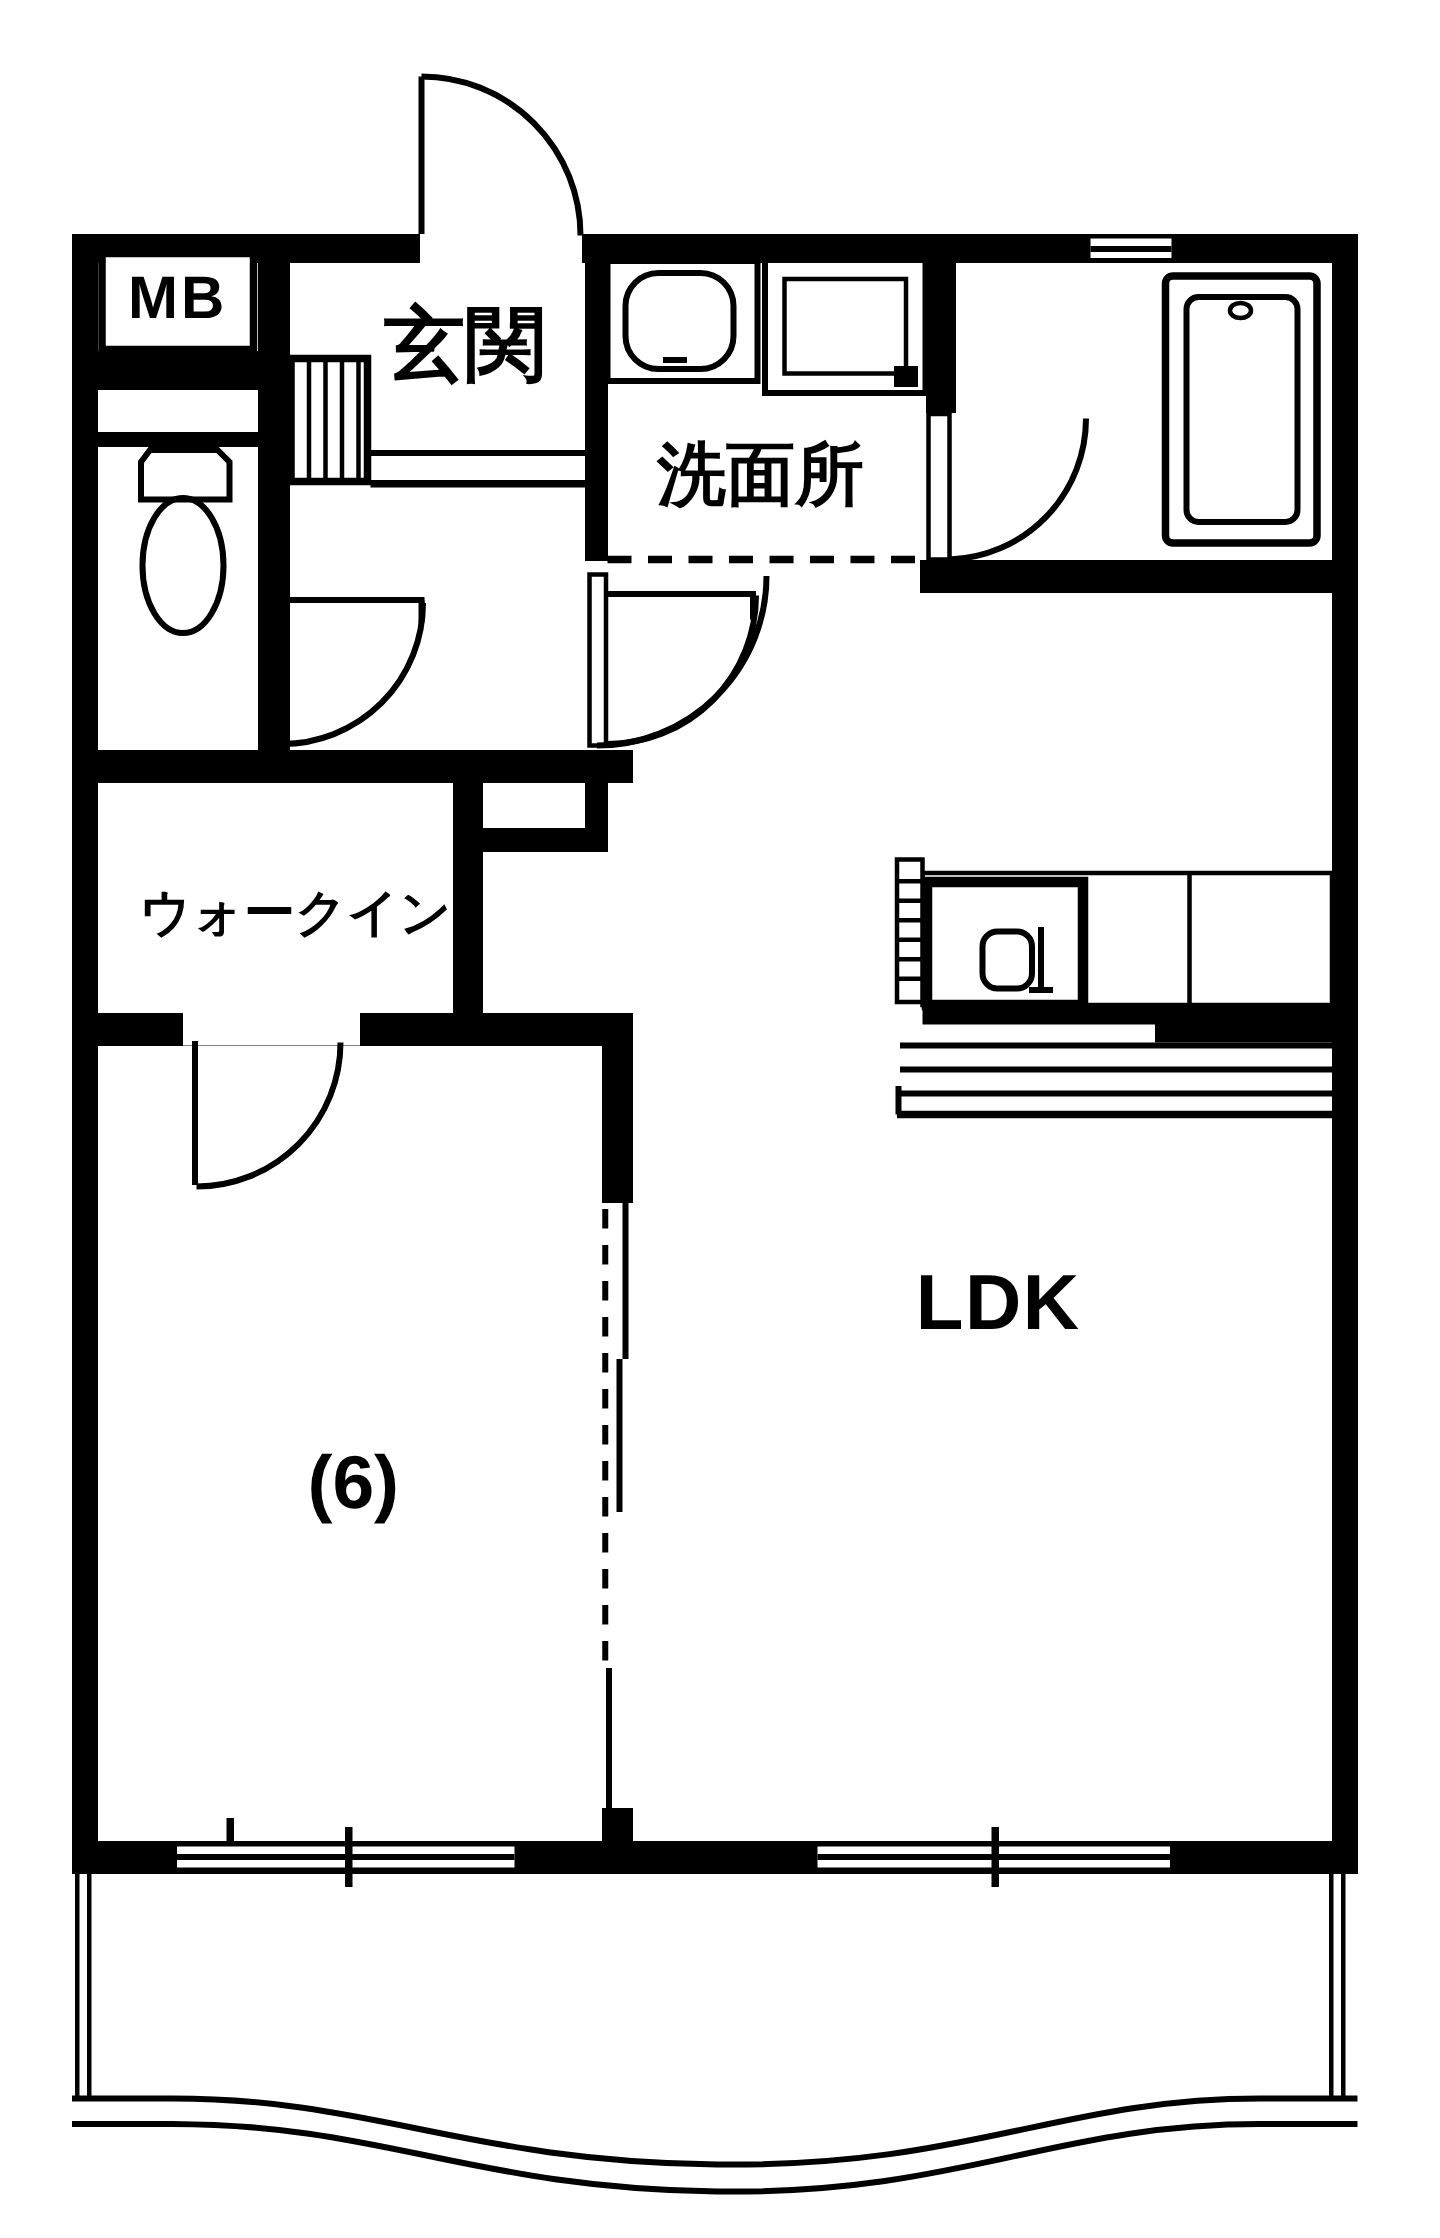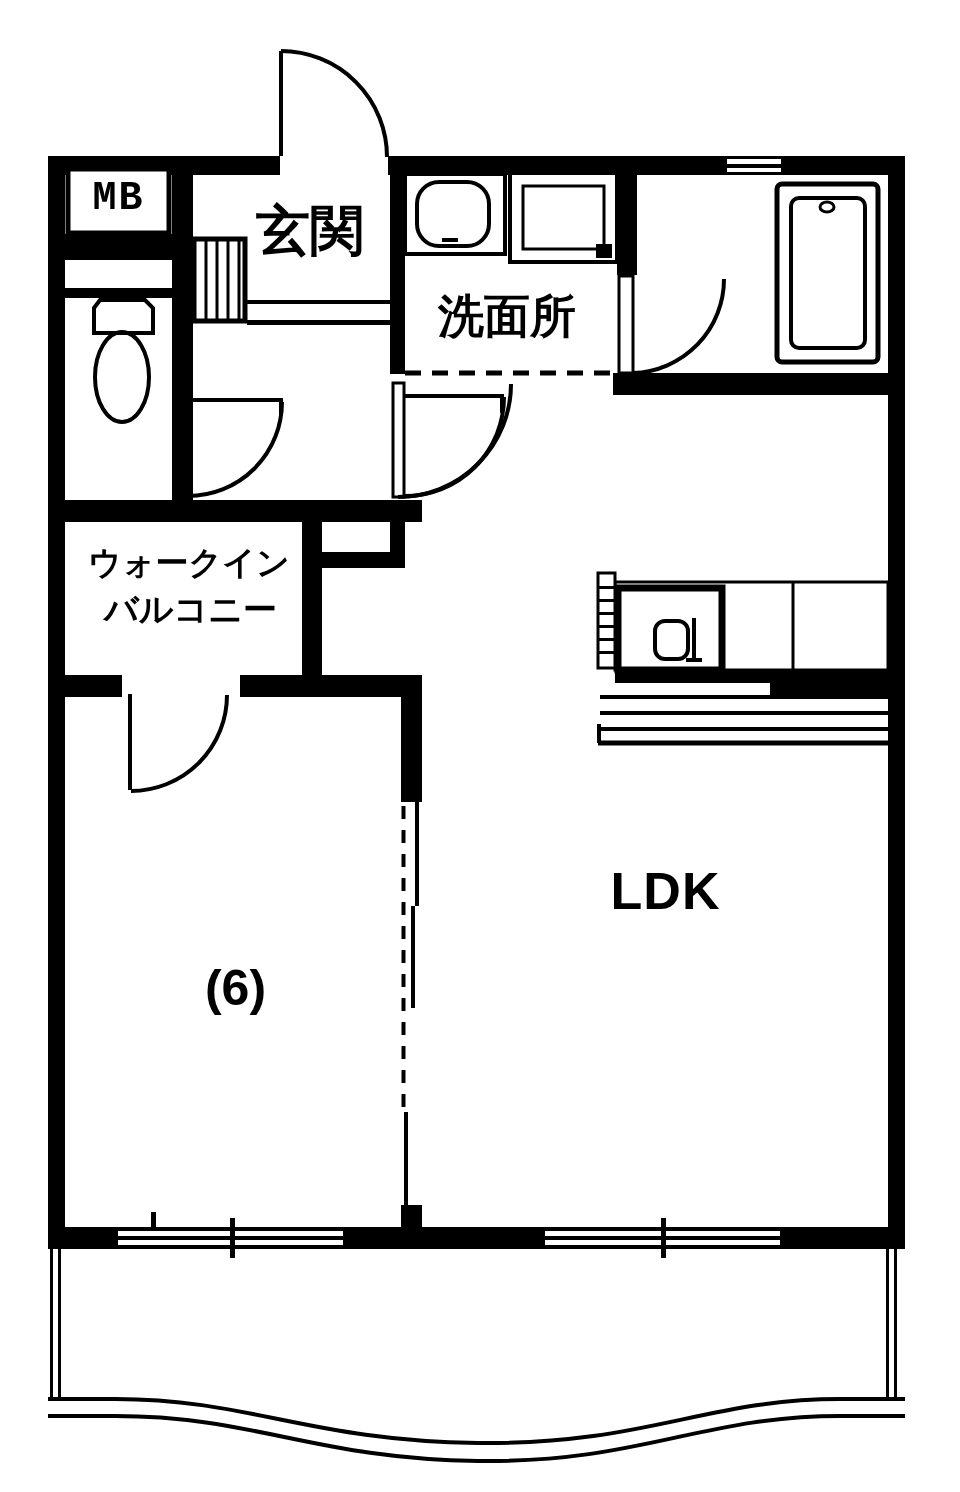--- a/index.html
+++ b/index.html
@@ -13,28 +13,28 @@
   #plan svg{position:absolute;left:0;top:0;}
   .lbl{
     position:absolute;
     color:#000;
     font-weight:bold;
     text-align:center;
     line-height:1.05;
     white-space:nowrap;
     z-index:5;
   }
-  .lbl-mb{left:65px;top:178px;width:107px;font-size:40px;letter-spacing:2px;font-family:Liberation Mono, monospace;}
+  .lbl-mb{left:65px;top:178px;width:107px;font-size:40px;letter-spacing:2px;}
   .lbl-genkan{left:230px;top:202px;width:160px;font-size:54px;}
   .lbl-senmen{left:398px;top:292px;width:218px;font-size:46px;}
   .lbl-wic1{left:88px;top:546px;width:195px;font-size:33px;}
   .lbl-wic2{left:93px;top:592px;width:195px;font-size:34px;}
   .lbl-yoma{left:148px;top:898px;width:175px;font-size:54px;}
   .lbl-yoma-sz{left:148px;top:962px;width:175px;font-size:50px;}
-  .lbl-ldk{left:583px;top:842px;width:165px;font-size:52px;letter-spacing:1px;margin-top:22px;}
+  .lbl-ldk{left:583px;top:842px;width:165px;font-size:52px;letter-spacing:1px;}
   .lbl-ldk-sz{left:578px;top:902px;width:165px;font-size:48px;}
   .lbl-balcony{left:308px;top:1288px;width:335px;font-size:48px;letter-spacing:3px;}
 </style>
 </head>
 <body>
 
 <div id="plan">
 
   <svg width="960" height="1492" viewBox="0 0 960 1492">
 
@@ -184,18 +184,17 @@
       <rect x="886" y="1247" width="3" height="153" fill="#000"></rect>
       <rect x="894" y="1247" width="3" height="153" fill="#000"></rect>
       <path d="M48,1399 H115 C250,1399 310,1441 478,1443 C646,1445 706,1399 840,1399 H905" fill="none" stroke="#000" stroke-width="4"></path>
       <path d="M48,1416 H115 C255,1416 315,1459 478,1461 C641,1463 701,1416 840,1416 H905" fill="none" stroke="#000" stroke-width="4"></path>
     </g>
   </svg>
 
   <div class="lbl lbl-mb">MB</div>
   <div class="lbl lbl-genkan">玄関</div>
   <div class="lbl lbl-senmen">洗面所</div>
-  <div class="lbl lbl-wic1">ウォークイン</div>
-  <div class="lbl lbl-wic2">バルコニー</div>
+  <div class="lbl lbl-wic2">ウォークイン</div>
   <div class="lbl lbl-yoma-sz">(6)</div>
   <div class="lbl lbl-ldk">LDK</div>
 
 </div>
 
 </body></html>

